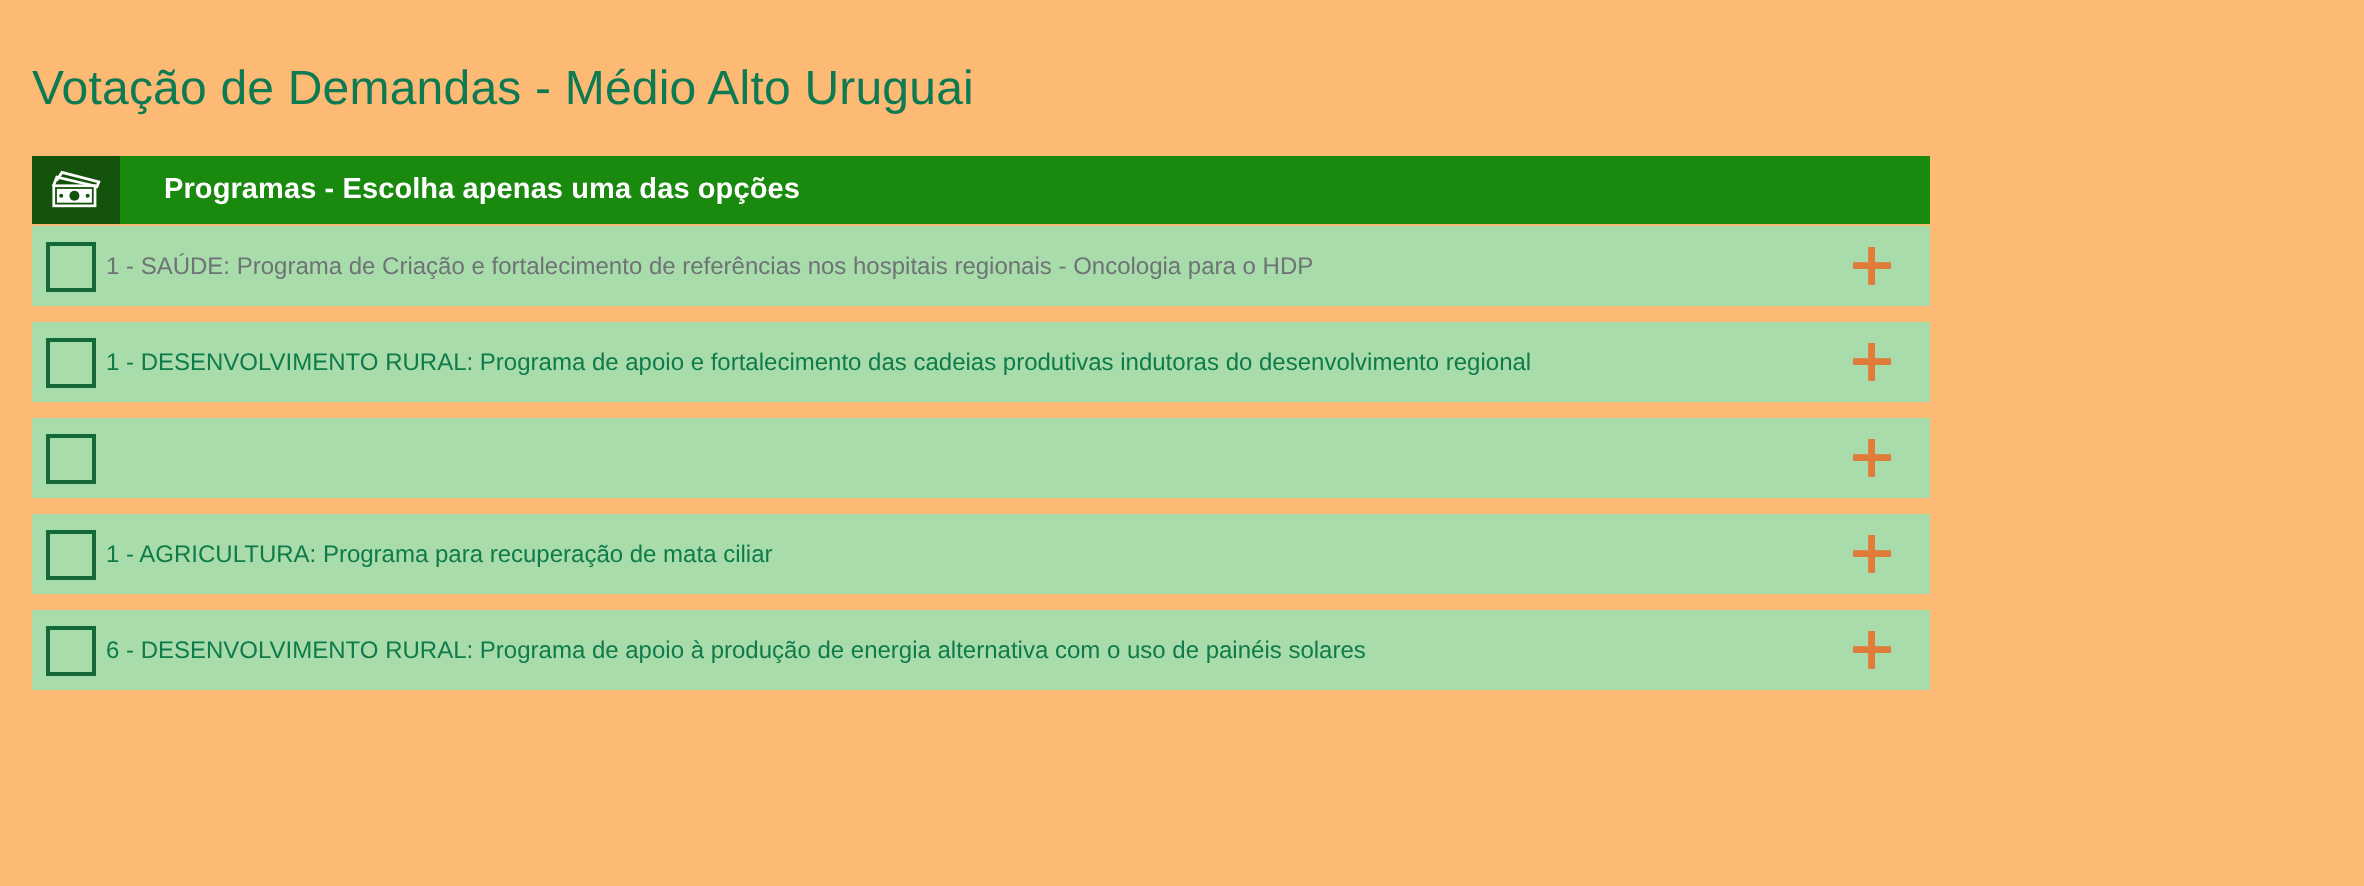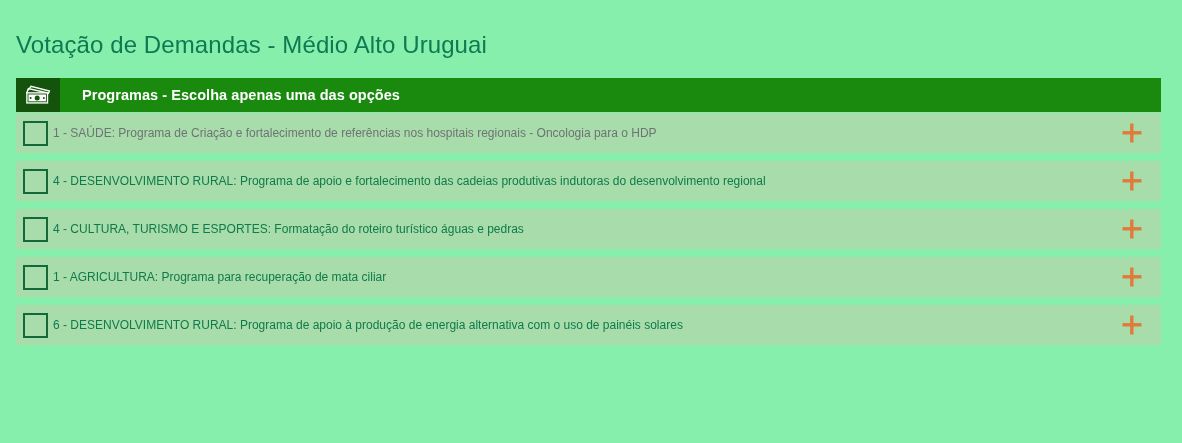--- a/index.html
+++ b/index.html
@@ -11,42 +11,42 @@
     height: 443px;
     background: #ffffff;
     font-family: "Liberation Sans", "DejaVu Sans", sans-serif;
     overflow: hidden;
   }
 
   #page {
     position: relative;
     width: 1182px;
     height: 443px;
-    background: #86efac;
+    background: #fdba74;
   }
 
   
   .page-title {
     position: absolute;
     left: 16px;
     top: 13px;
     font-size: 24px;
     line-height: 32px;
     font-weight: 400;
     color: #0e7a52;
     letter-spacing: 0.1px;
     white-space: nowrap;
   }
 
   
   .vote-table {
     position: absolute;
     left: 16px;
     top: 78px;
-    width: 1145px;
+    width: 949px;
   }
 
   
   .vote-header {
     display: flex;
     align-items: stretch;
     height: 34px;
     background: #1a8a0f;
     width: 100%;
   }
@@ -158,32 +158,31 @@
           <svg viewBox="0 0 22 22" width="22" height="22" aria-hidden="true">
             <rect x="9.1" y="1.5" width="3.4" height="19" fill="#e07b39"></rect>
             <rect x="1.5" y="9.1" width="19" height="3.4" fill="#e07b39"></rect>
           </svg>
         </span>
       </div>
 
 
       <div class="vote-row">
         <span class="vote-checkbox"></span>
-        <span class="vote-label">4 - DESENVOLVIMENTO RURAL: Programa de apoio e fortalecimento das cadeias produtivas indutoras do desenvolvimento regional</span>
-        <span class="vote-plus">
-          <svg viewBox="0 0 22 22" width="22" height="22" aria-hidden="true">
-            <rect x="9.1" y="1.5" width="3.4" height="19" fill="#e07b39"></rect>
-            <rect x="1.5" y="9.1" width="19" height="3.4" fill="#e07b39"></rect>
-          </svg>
-        </span>
-      </div>
-
-      <div class="vote-row">
-        <span class="vote-checkbox"></span>
-        <span class="vote-label">4 - CULTURA, TURISMO E ESPORTES: Formatação do roteiro turístico águas e pedras</span>
+        <span class="vote-label">1 - DESENVOLVIMENTO RURAL: Programa de apoio e fortalecimento das cadeias produtivas indutoras do desenvolvimento regional</span>
+        <span class="vote-plus">
+          <svg viewBox="0 0 22 22" width="22" height="22" aria-hidden="true">
+            <rect x="9.1" y="1.5" width="3.4" height="19" fill="#e07b39"></rect>
+            <rect x="1.5" y="9.1" width="19" height="3.4" fill="#e07b39"></rect>
+          </svg>
+        </span>
+      </div>
+
+      <div class="vote-row">
+        <span class="vote-checkbox"></span>
         <span class="vote-plus">
           <svg viewBox="0 0 22 22" width="22" height="22" aria-hidden="true">
             <rect x="9.1" y="1.5" width="3.4" height="19" fill="#e07b39"></rect>
             <rect x="1.5" y="9.1" width="19" height="3.4" fill="#e07b39"></rect>
           </svg>
         </span>
       </div>
 
       <div class="vote-row">
         <span class="vote-checkbox"></span>

